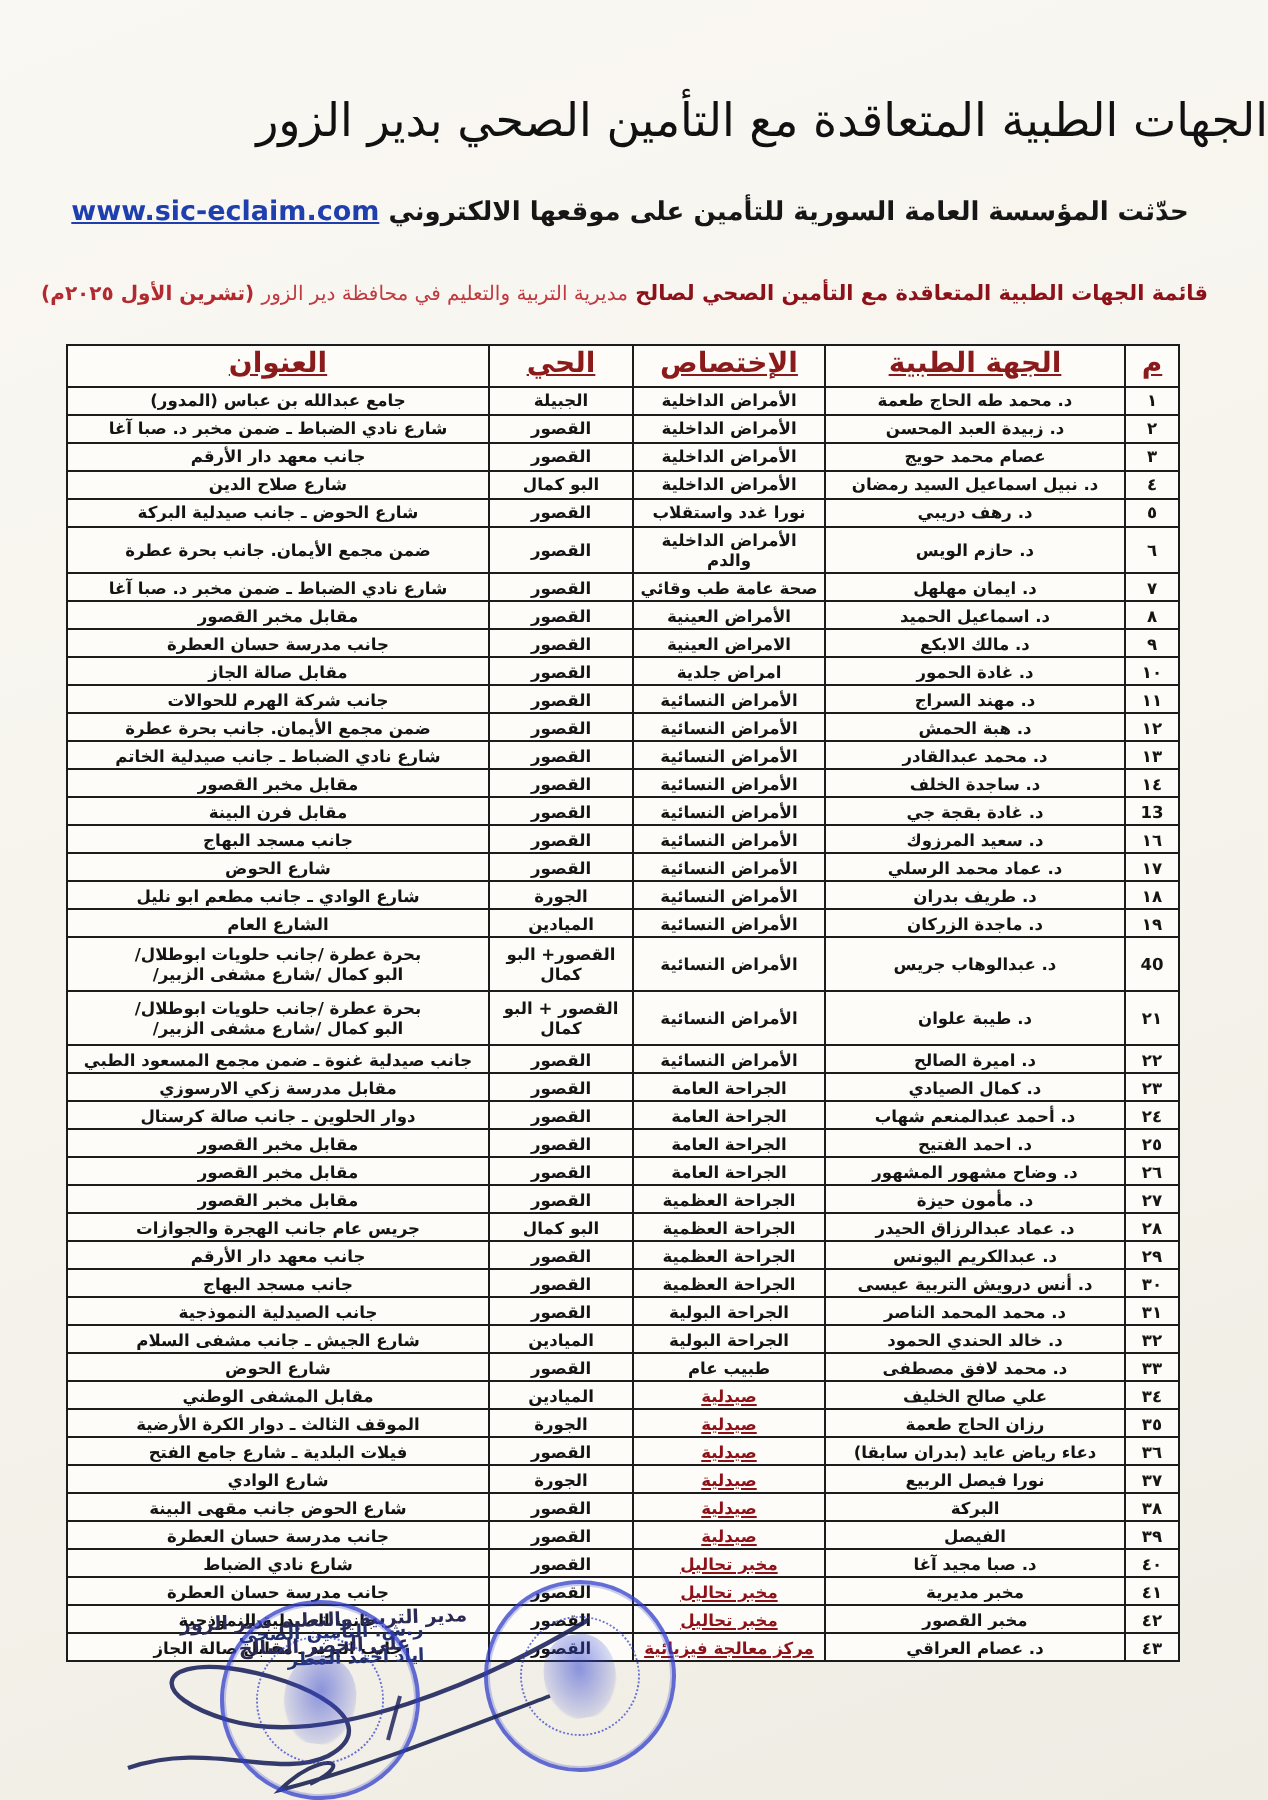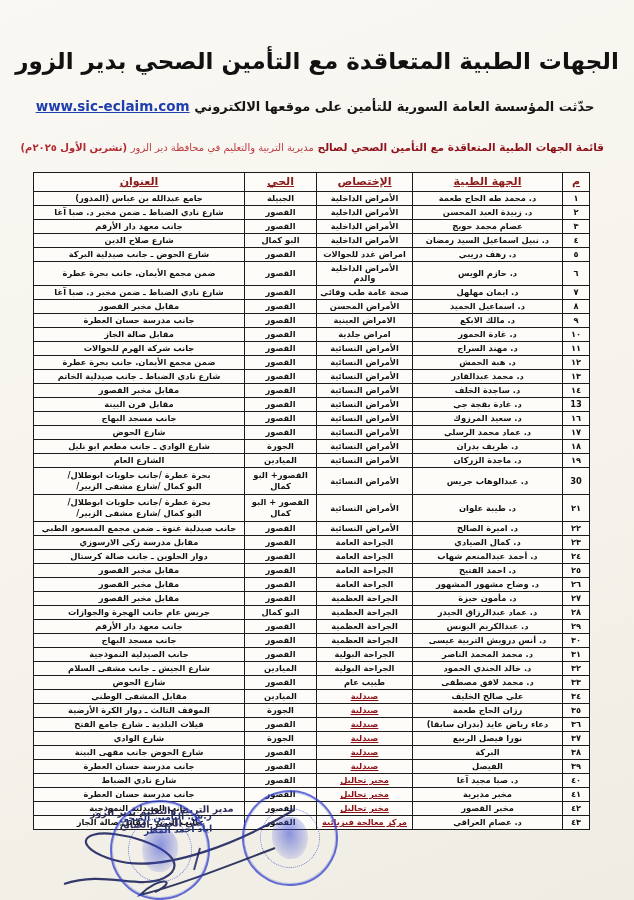--- a/index.html
+++ b/index.html
@@ -4,22 +4,22 @@
 <style>
   html,body{margin:0;padding:0;}
   body{
     width:634px;height:900px;position:relative;overflow:hidden;
     background:linear-gradient(160deg,#faf8f3 0%,#f6f3ec 55%,#efece4 100%);
     font-family:"DejaVu Sans","Liberation Sans",sans-serif;
     direction:rtl;
     color:#1a1a1a;
   }
   .page-title{
-    position:absolute;top:48px;right:0;left:0;text-align:center;
-    font-size:23px;font-weight:bold;color:#111;letter-spacing:0;
+    position:absolute;top:48px;right:0;left:0;
+    font-size:23px;font-weight:normal;color:#111;letter-spacing:0;
   }
   .subtitle-row{
     position:absolute;top:98px;right:12px;left:0;text-align:center;
     font-size:13px;font-weight:bold;color:#161616;
   }
   .website{
     color:#1f3fae;text-decoration:underline;direction:ltr;display:inline-block;
     margin-inline-start:8px;font-size:13.5px;
   }
   .caption-row{
@@ -35,21 +35,21 @@
   }
   table.main th,table.main td{
     border:1.4px solid #1c1c1c;
     text-align:center;vertical-align:middle;
     font-weight:bold;color:#141414;
     font-size:8.3px;line-height:1.25;
     padding:1px 2px;height:11px;
     overflow:hidden;white-space:pre-line;
   }
   table.main th{
-    color:#8b1a1a;text-decoration:underline;font-size:11px;height:16px;
+    color:#8b1a1a;text-decoration:underline;font-size:14px;height:16px;
   }
   tr.tall td{height:24px;}
   .red-text{color:#8d1118 !important;text-decoration:underline;}
   col.c-num{width:27px;}
   col.c-entity{width:150px;}
   col.c-spec{width:96px;}
   col.c-dist{width:72px;}
   col.c-addr{width:211px;}
 
   
@@ -136,42 +136,42 @@
       <tr>
     <td>٤</td>
     <td>د. نبيل اسماعيل السيد رمضان</td>
     <td>الأمراض الداخلية</td>
     <td>البو كمال</td>
     <td>شارع صلاح الدين</td>
   </tr>
       <tr>
     <td>٥</td>
     <td>د. رهف دريبي</td>
-    <td>امراض غدد للحوالات</td>
+    <td>نورا غدد واستقلاب</td>
     <td>القصور</td>
     <td>شارع الحوض ـ جانب صيدلية البركة</td>
   </tr>
       <tr>
     <td>٦</td>
     <td>د. حازم الويس</td>
     <td>الأمراض الداخلية والدم</td>
     <td>القصور</td>
     <td>ضمن مجمع الأيمان. جانب بحرة عطرة</td>
   </tr>
       <tr>
     <td>٧</td>
     <td>د. ايمان مهلهل</td>
     <td>صحة عامة طب وقائي</td>
     <td>القصور</td>
     <td>شارع نادي الضباط ـ ضمن مخبر د. صبا آغا</td>
   </tr>
       <tr>
     <td>٨</td>
     <td>د. اسماعيل الحميد</td>
-    <td>الأمراض المحسن</td>
+    <td>الأمراض العينية</td>
     <td>القصور</td>
     <td>مقابل مخبر القصور</td>
   </tr>
       <tr>
     <td>٩</td>
     <td>د. مالك الابكع</td>
     <td>الامراض العينية</td>
     <td>القصور</td>
     <td>جانب مدرسة حسان العطرة</td>
   </tr>
@@ -239,21 +239,21 @@
     <td>شارع الوادي ـ جانب مطعم ابو نليل</td>
   </tr>
       <tr>
     <td>١٩</td>
     <td>د. ماجدة الزركان</td>
     <td>الأمراض النسائية</td>
     <td>الميادين</td>
     <td>الشارع العام</td>
   </tr>
       <tr class="tall">
-    <td>30</td>
+    <td>40</td>
     <td>د. عبدالوهاب جريس</td>
     <td>الأمراض النسائية</td>
     <td>القصور+ البو كمال</td>
     <td>بحرة عطرة /جانب حلويات ابوطلال/
 البو كمال /شارع مشفى الزبير/</td>
   </tr>
       <tr class="tall">
     <td>٢١</td>
     <td>د. طيبة علوان</td>
     <td>الأمراض النسائية</td>

